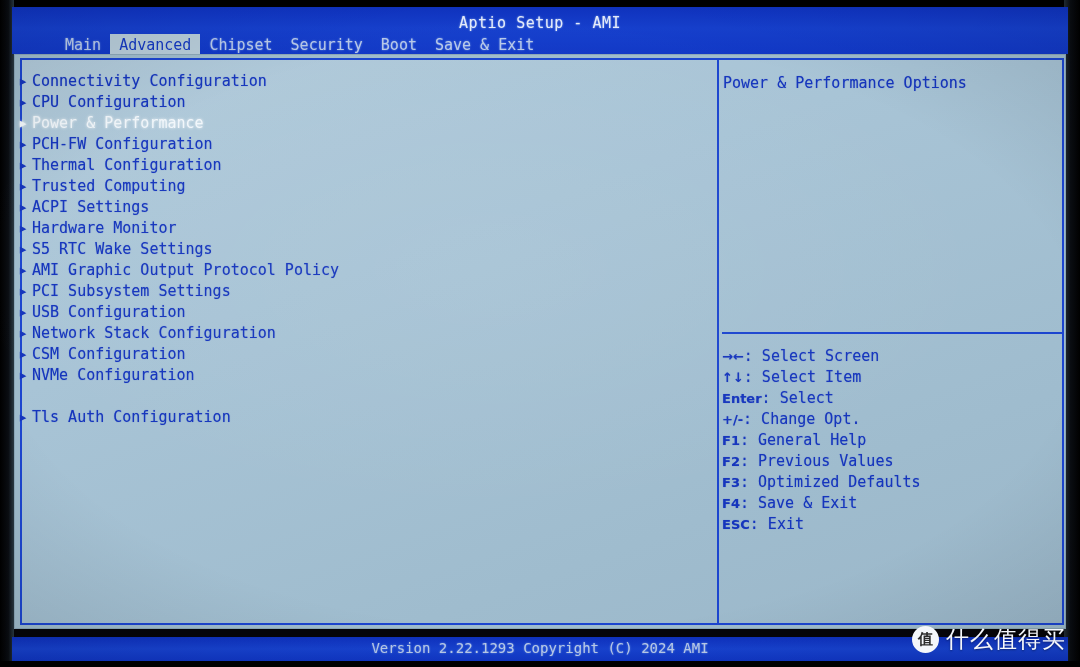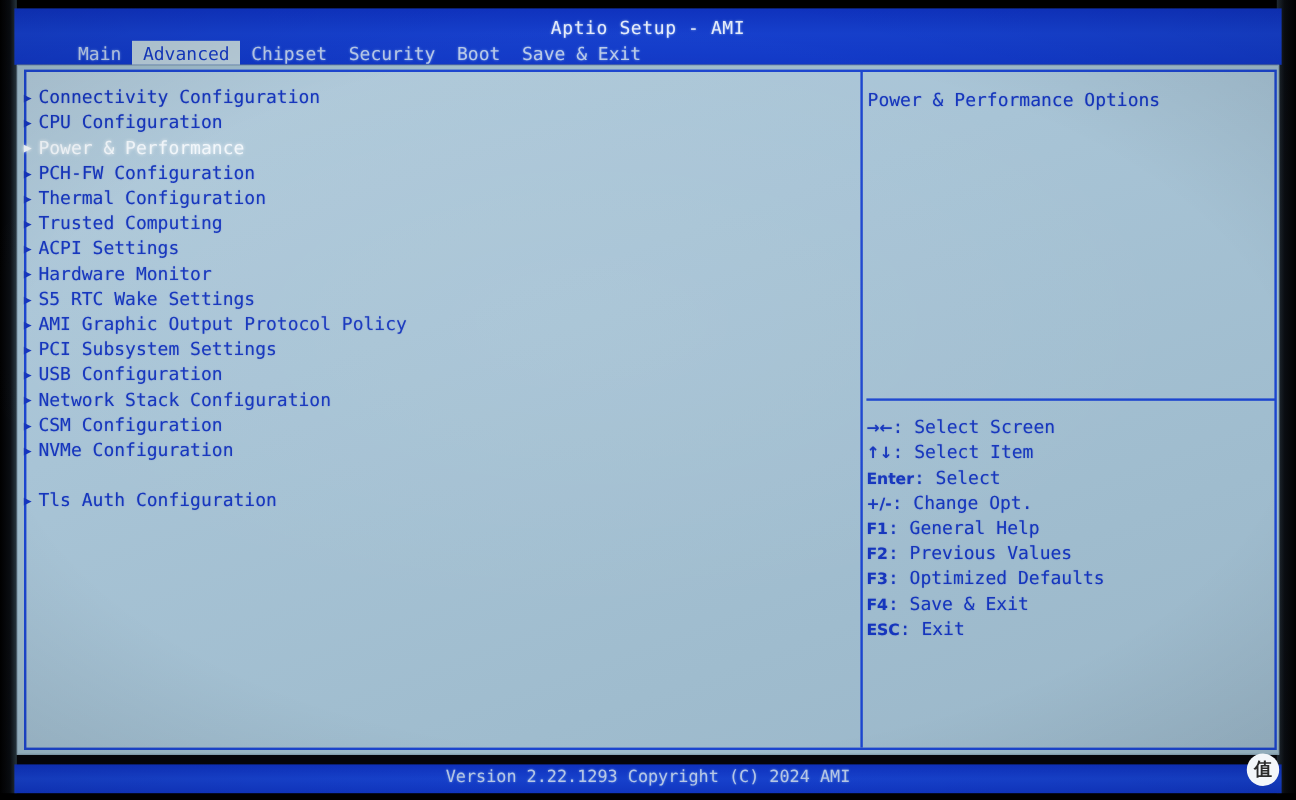--- a/index.html
+++ b/index.html
@@ -331,16 +331,17 @@
       <div class="key-row"><span class="key-glyph">F4</span><span>: Save &amp; Exit</span></div>
       <div class="key-row"><span class="key-glyph">ESC</span><span>: Exit</span></div>
     </div>
 
   <div id="footer">
     <div id="footer-text">Version 2.22.1293 Copyright (C) 2024 AMI</div>
   </div>
 
   <div id="watermark">
     <div id="watermark-logo">值</div>
+    <div id="watermark-text">什么值得买</div>
   </div>
 
   <div id="glare"></div>
 </div>
 
 </body></html>

